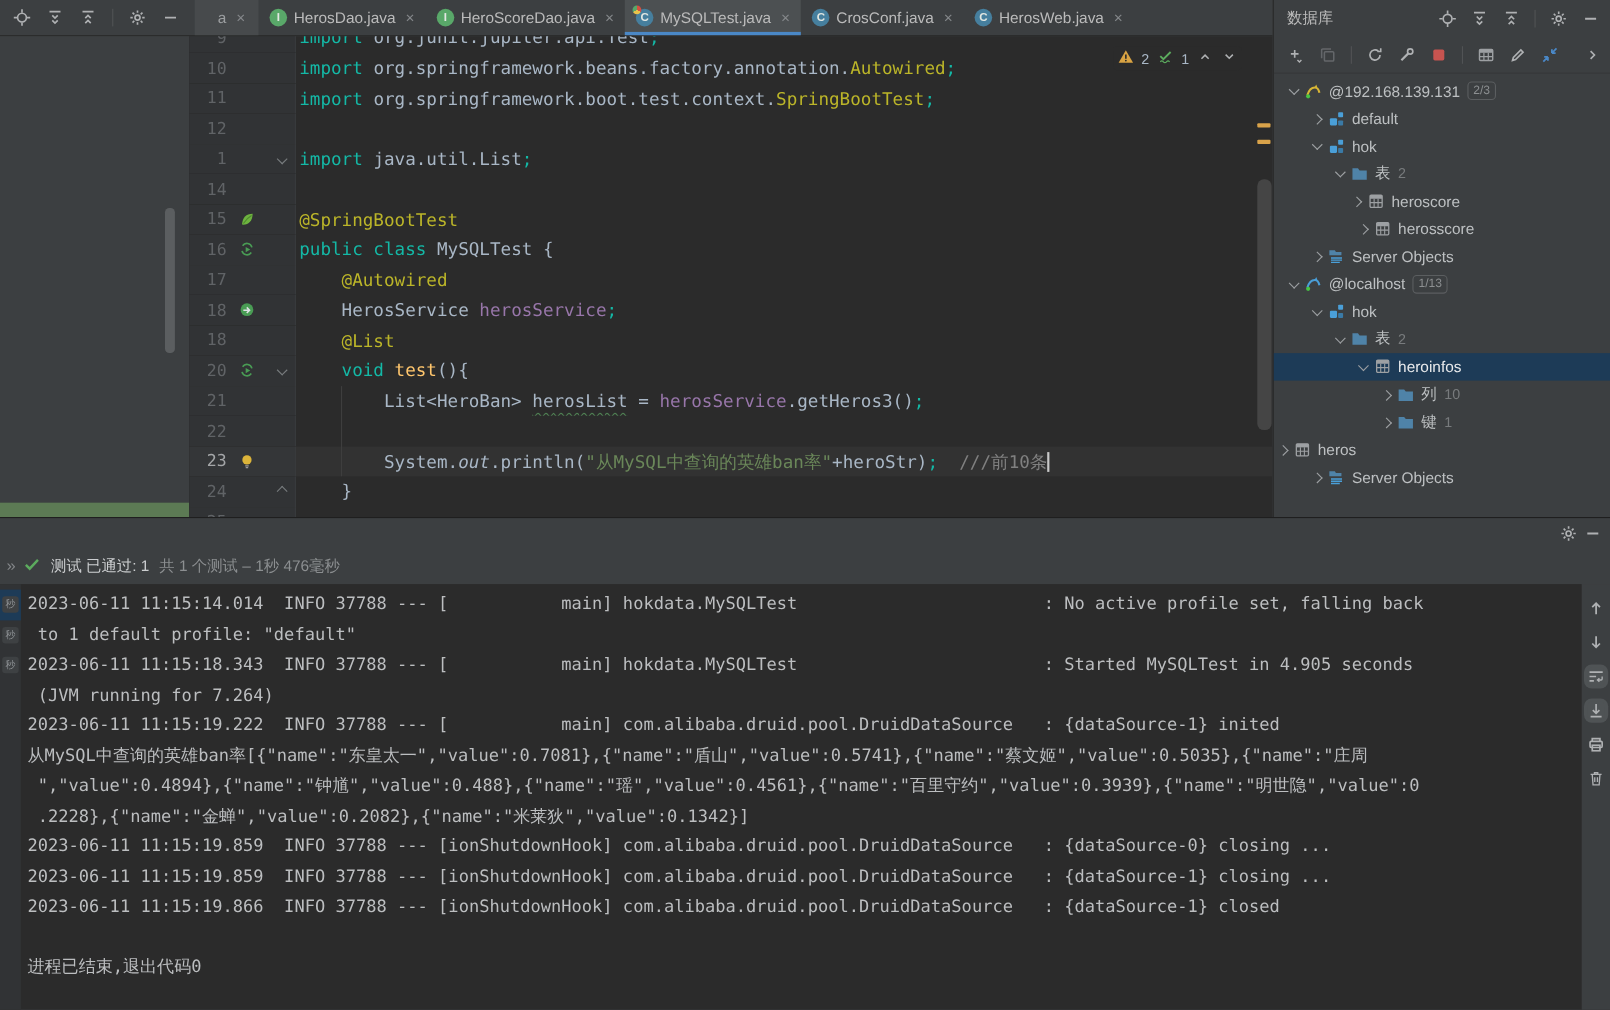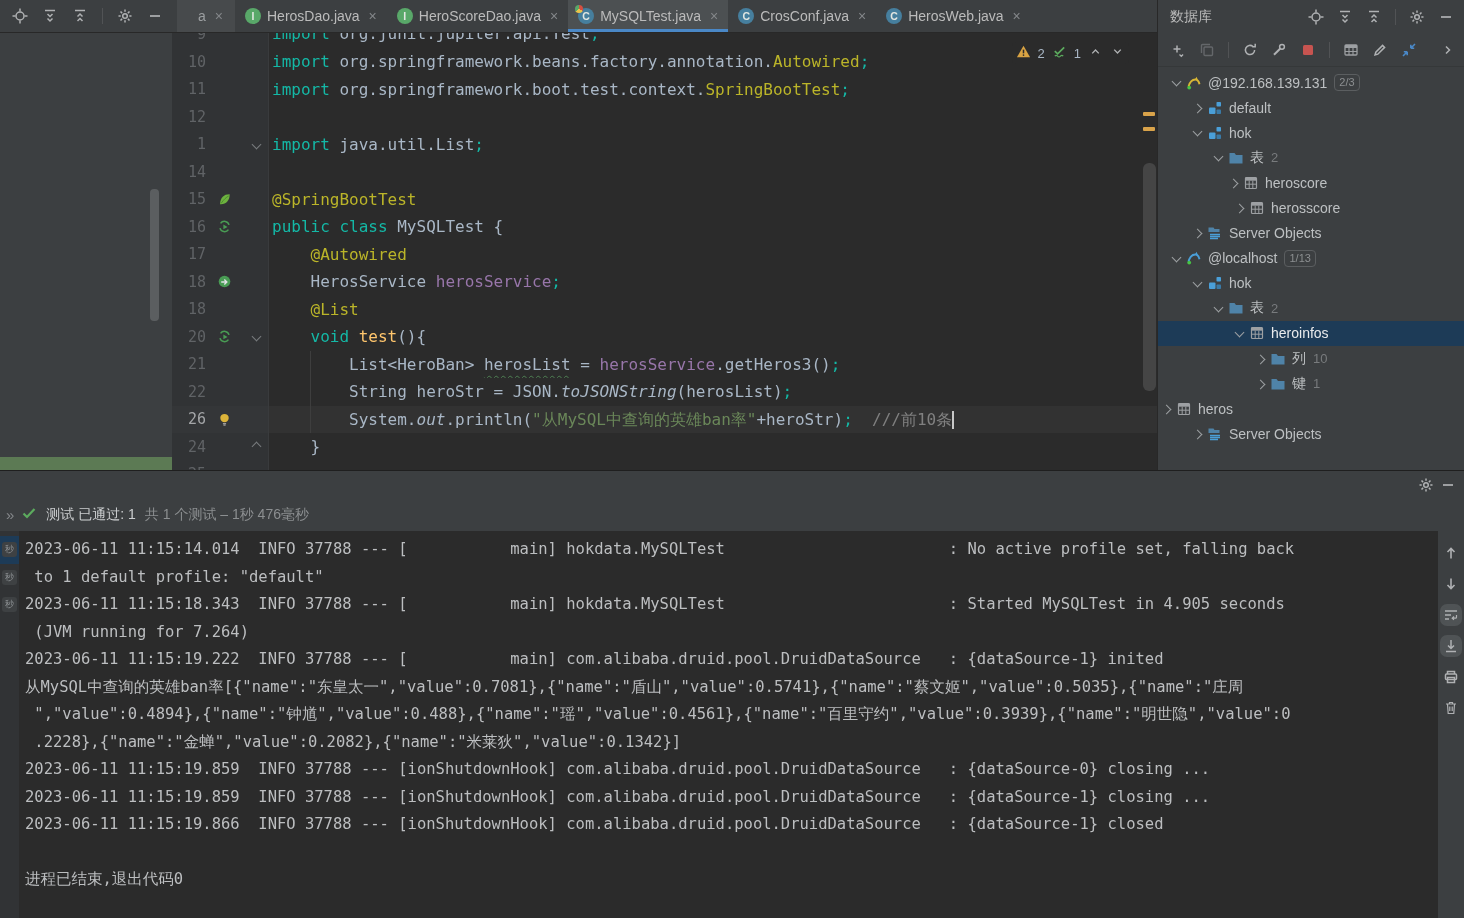--- a/index.html
+++ b/index.html
@@ -311,25 +311,24 @@
             <span class="lnum">21</span>
             <span class="gico"></span>
           </div>
           <div class="code"><span>        List&lt;HeroBan&gt; </span><span class="wavy">herosList</span><span> = </span><span class="fld">herosService</span><span>.getHeros3()</span><span class="kw">;</span></div>
         </div>
         <div class="eline">
           <div class="gut">
             <span class="lnum">22</span>
             <span class="gico"></span>
           </div>
-          <div class="code"><span>        String heroStr = JSON.</span><span class="it">toJSONString</span><span>(herosList)</span><span class="kw">;</span></div>
         </div>
         <div class="eline cl">
           <div class="gut">
-            <span class="lnum">26</span>
+            <span class="lnum">23</span>
             <span class="gico">
               <svg viewBox="0 0 16 16">
                 <circle cx="8" cy="6.5" r="4.5" fill="#dcb43a"></circle>
                 <path d="M6.3 12.3h3.4M6.8 14h2.4" stroke="#9b9b9b" stroke-width="1.4"></path>
               </svg>
             </span>
           </div>
           <div class="code"><span>        System.</span><span class="it">out</span><span>.println(</span><span class="str">"从MySQL中查询的英雄ban率"</span><span>+heroStr)</span><span class="kw">;</span><span>  </span><span class="cmt">///前10条</span><span class="caret"></span></div>
         </div>
         <div class="eline">

